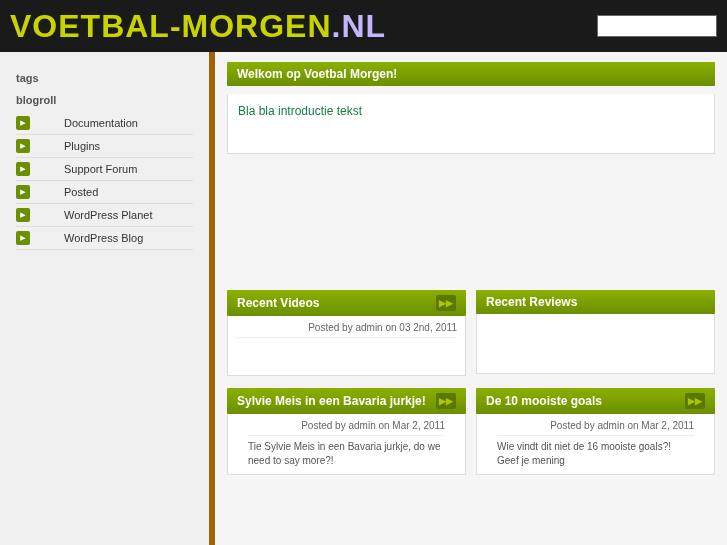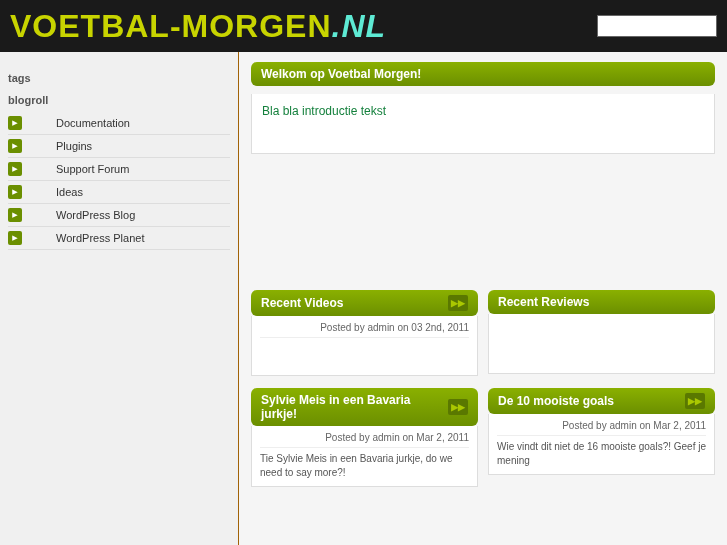--- a/index.html
+++ b/index.html
@@ -23,22 +23,21 @@
     }
     #site-title {
       font-size: 32px;
       font-weight: bold;
       font-family: Impact, Arial, sans-serif;
       color: #c8d400;
       letter-spacing: 1px;
       text-transform: uppercase;
     }
     #site-title-nl {
-      color: #5eead4;
-      font-style: italic;
+      color: #c4b5fd;
     }
     #header-search {
       position: absolute;
       right: 10px;
       top: 50%;
       transform: translateY(-50%);
       width: 120px;
       height: 22px;
       border: 1px solid #666;
       background: #fff;
@@ -49,24 +48,24 @@
     
     #wrapper {
       display: flex;
       width: 727px;
       min-height: 493px;
       background: #f0f0f0;
     }
 
     
     #sidebar {
-      width: 239px;
+      width: 215px;
       background: #f0f0f0;
-      padding: 12px 8px;
-      border-right: 1px solid #a16207;
+      padding: 12px 16px;
+      border-right: 6px solid #a16207;
       flex-shrink: 0;
     }
     .sidebar-section-title {
       font-size: 11px;
       font-weight: bold;
       color: #555;
       margin-bottom: 6px;
       margin-top: 8px;
     }
     .sidebar-item {
@@ -106,21 +105,21 @@
       background: #f5f5f5;
     }
 
     
     .green-bar {
       background: linear-gradient(to bottom, #8ab000, #6b8f00);
       color: white;
       font-size: 12px;
       font-weight: bold;
       padding: 5px 10px;
-      border-radius: 6px;
+      border-radius: 1px;
       display: flex;
       align-items: center;
       justify-content: space-between;
     }
     .green-bar-icon {
       width: 20px;
       height: 16px;
       background: #5a7800;
       border-radius: 2px;
       display: flex;
@@ -169,21 +168,21 @@
       border-bottom: 1px solid #eee;
       padding-bottom: 4px;
       text-align: right;
     }
 
     
     .bottom-section {
       background: #fff;
       border: 1px solid #ddd;
       border-top: none;
-      padding: 6px 8px;
+      padding: 6px 20px;
       min-height: 55px;
     }
     .bottom-text {
       font-size: 10px;
       color: #555;
       margin-top: 4px;
       line-height: 1.4;
     }
 
     
@@ -215,29 +214,29 @@
     <div class="sidebar-item">
       <div class="sidebar-bullet"></div>
       <span class="sidebar-link">Plugins</span>
     </div>
     <div class="sidebar-item">
       <div class="sidebar-bullet"></div>
       <span class="sidebar-link">Support Forum</span>
     </div>
     <div class="sidebar-item">
       <div class="sidebar-bullet"></div>
-      <span class="sidebar-link">Ideas</span>
+      <span class="sidebar-link">Posted</span>
+    </div>
+    <div class="sidebar-item">
+      <div class="sidebar-bullet"></div>
+      <span class="sidebar-link">WordPress Planet</span>
     </div>
     <div class="sidebar-item">
       <div class="sidebar-bullet"></div>
       <span class="sidebar-link">WordPress Blog</span>
-    </div>
-    <div class="sidebar-item">
-      <div class="sidebar-bullet"></div>
-      <span class="sidebar-link">WordPress Planet</span>
     </div>
   </div>
 
   <div id="main">
 
     <div id="welcome-section">
       <div class="green-bar" id="welcome-bar">
         <span>Welkom op Voetbal Morgen!</span>
       </div>
       <div class="section-content">

